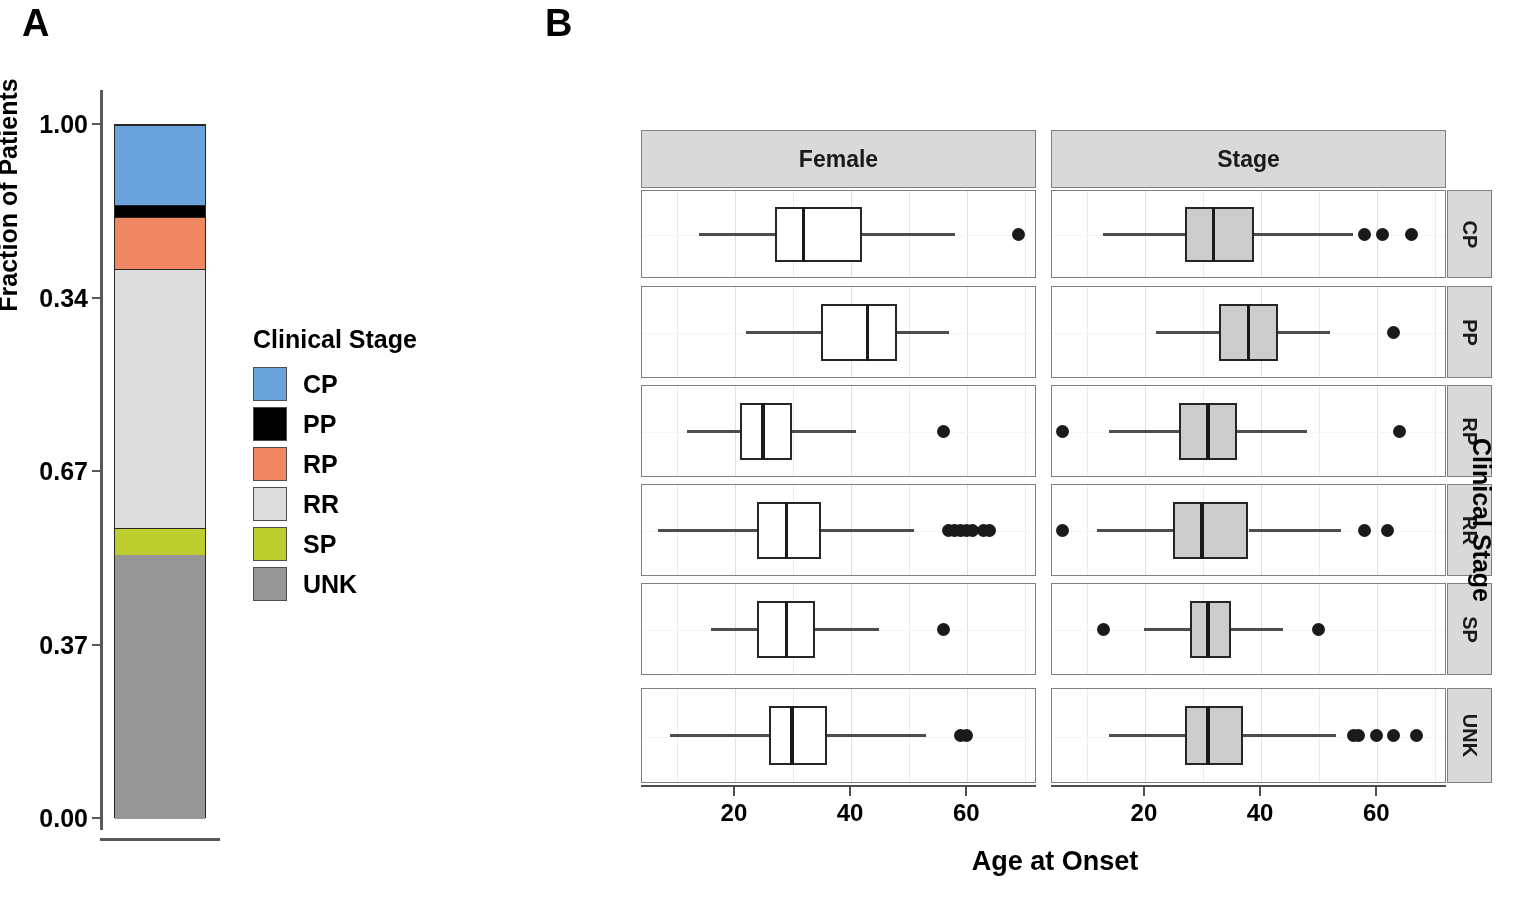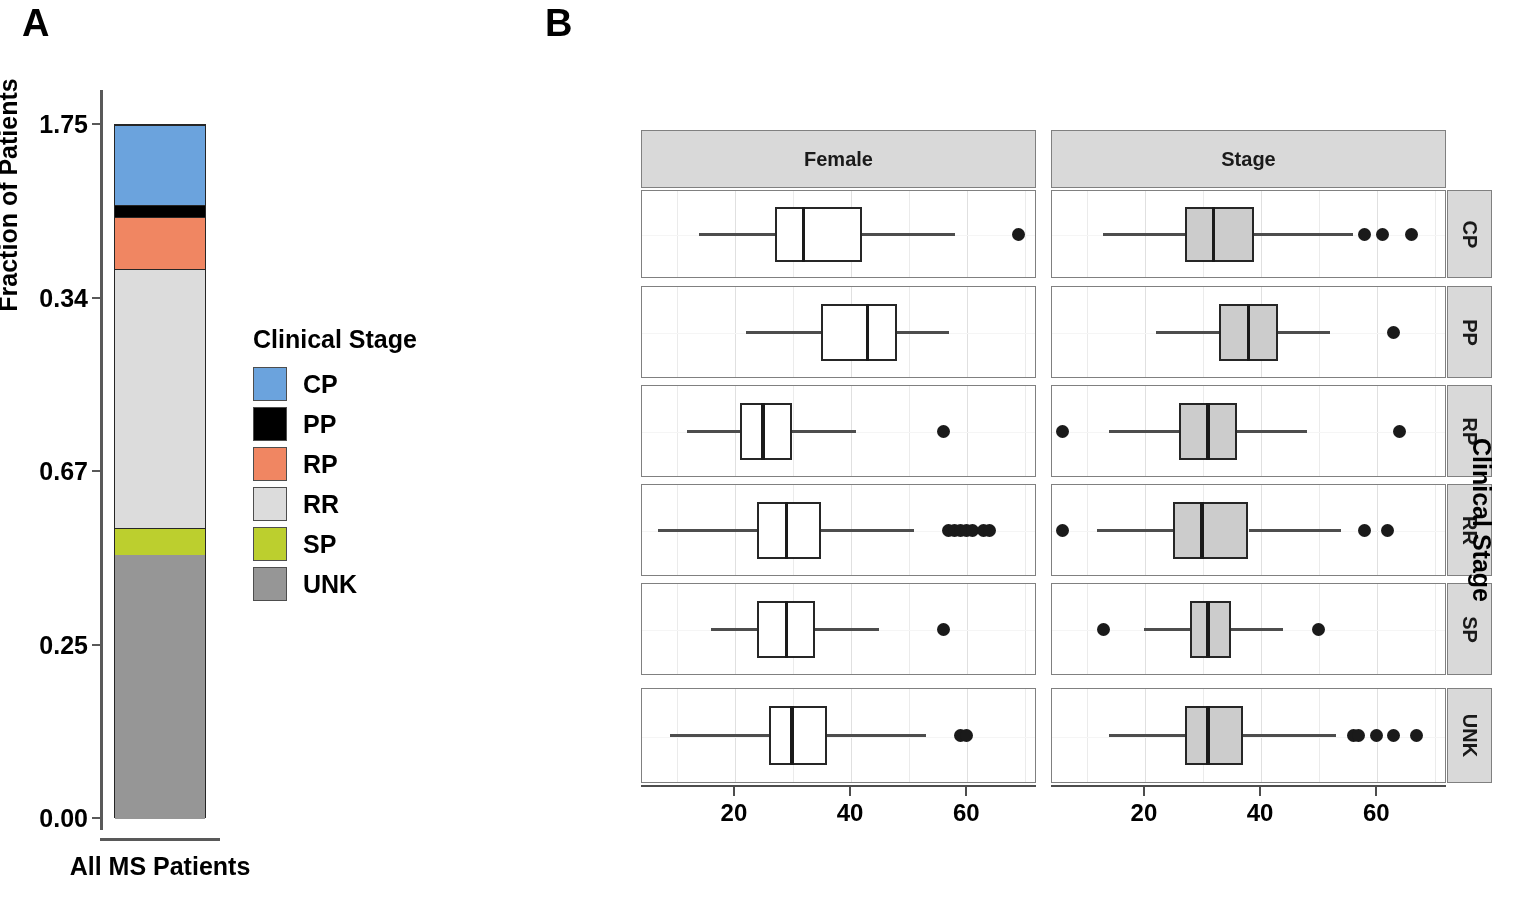--- a/index.html
+++ b/index.html
@@ -30,21 +30,21 @@
   #legend{position:absolute;left:253px;top:325px;}
   #legend-title{font-size:25px;font-weight:bold;margin-bottom:10px;white-space:nowrap;}
   .legend-row{display:flex;align-items:center;height:40px;}
   .legend-key{width:34px;height:34px;border:1.6px solid #4d4d4d;box-sizing:border-box;}
   .legend-label{margin-left:16px;font-size:25px;font-weight:bold;white-space:nowrap;}
 
   
   #panel-b{position:absolute;left:0;top:0;width:1535px;height:919px;}
   .strip{position:absolute;background:#d9d9d9;border:1.4px solid #808080;
          box-sizing:border-box;display:flex;align-items:center;justify-content:center;}
-  .strip-top{font-size:20px;font-weight:bold;color:#1a1a1a;}
+  .strip-top{font-size:23px;font-weight:bold;color:#1a1a1a;}
   .strip-right span{font-size:20px;font-weight:bold;color:#1a1a1a;
                     transform:rotate(90deg);white-space:nowrap;display:block;}
   .cell{position:absolute;background:#ffffff;border:1.4px solid #808080;box-sizing:border-box;}
   .gridv{position:absolute;top:0;bottom:0;width:1px;background:#ebebeb;}
   .gridh{position:absolute;left:0;right:0;height:1px;background:#f5f5f5;}
   .whisker{position:absolute;height:3px;background:#4d4d4d;}
   .boxrect{position:absolute;border:2.4px solid #262626;box-sizing:border-box;}
   .median{position:absolute;width:3.4px;background:#1a1a1a;}
   .outlier{position:absolute;border-radius:50%;background:#1a1a1a;}
   .xtick{position:absolute;width:2px;height:9px;background:#4d4d4d;}
@@ -63,38 +63,37 @@
 <div class="panel-letter" id="panel-a-letter">A</div>
 <div class="panel-letter" id="panel-b-letter">B</div>
 
 <div id="panel-a">
   <div class="ylab">Fraction of Patients</div>
   <div id="yaxis-line"></div>
   <div id="xaxis-line"></div>
   <div id="ytick-container">
       <div class="ytick-label" style="top: 818px; width: 88px; left: 0px;">0.00</div>
       <div class="ytick-mark" style="left: 92px; top: 817px;"></div>
-      <div class="ytick-label" style="top: 644.5px; width: 88px; left: 0px;">0.25</div>
+      <div class="ytick-label" style="top: 644.5px; width: 88px; left: 0px;">0.37</div>
       <div class="ytick-mark" style="left: 92px; top: 643.5px;"></div>
       <div class="ytick-label" style="top: 471px; width: 88px; left: 0px;">0.67</div>
       <div class="ytick-mark" style="left: 92px; top: 470px;"></div>
       <div class="ytick-label" style="top: 297.5px; width: 88px; left: 0px;">0.34</div>
       <div class="ytick-mark" style="left: 92px; top: 296.5px;"></div>
-      <div class="ytick-label" style="top: 124px; width: 88px; left: 0px;">1.75</div>
+      <div class="ytick-label" style="top: 124px; width: 88px; left: 0px;">1.00</div>
       <div class="ytick-mark" style="left: 92px; top: 123px;"></div>
     </div>
   <div id="bar" style="top: 124px; height: 694px;">
       <div class="seg first" style="top: 430.28px; height: 263.72px; background: rgb(150, 150, 150);"></div>
       <div class="seg" style="top: 402.52px; height: 27.76px; background: rgb(188, 207, 46);"></div>
       <div class="seg" style="top: 144.352px; height: 258.168px; background: rgb(220, 220, 220);"></div>
       <div class="seg" style="top: 92.302px; height: 52.05px; background: rgb(240, 134, 98);"></div>
       <div class="seg" style="top: 79.81px; height: 12.492px; background: rgb(0, 0, 0);"></div>
       <div class="seg" style="top: 0px; height: 79.81px; background: rgb(107, 163, 221);"></div>
     </div>
-  <div id="xlab-a">All MS Patients</div>
 
   <div id="legend">
     <div id="legend-title">Clinical Stage</div>
     <div id="legend-rows">
         <div class="legend-row">
           <div class="legend-key" style="background: rgb(107, 163, 221);"></div>
           <div class="legend-label">CP</div>
         </div>
         <div class="legend-row">
           <div class="legend-key" style="background: rgb(0, 0, 0);"></div>
@@ -350,14 +349,15 @@
       <div class="xtick" style="left: 965.294px; top: 787px;"></div>
       <div class="xtick-label" style="left: 966.294px; top: 799px;">60</div>
       <div class="axis-rule" style="left: 1051px; top: 785px; width: 395px;"></div>
       <div class="xtick" style="left: 1142.94px; top: 787px;"></div>
       <div class="xtick-label" style="left: 1143.94px; top: 799px;">20</div>
       <div class="xtick" style="left: 1259.12px; top: 787px;"></div>
       <div class="xtick-label" style="left: 1260.12px; top: 799px;">40</div>
       <div class="xtick" style="left: 1375.29px; top: 787px;"></div>
       <div class="xtick-label" style="left: 1376.29px; top: 799px;">60</div>
     </div>
+  <div id="xlab-b">Age at Onset</div>
   <div id="ylab-b">Clinical Stage</div>
 </div>
 
 </body></html>

